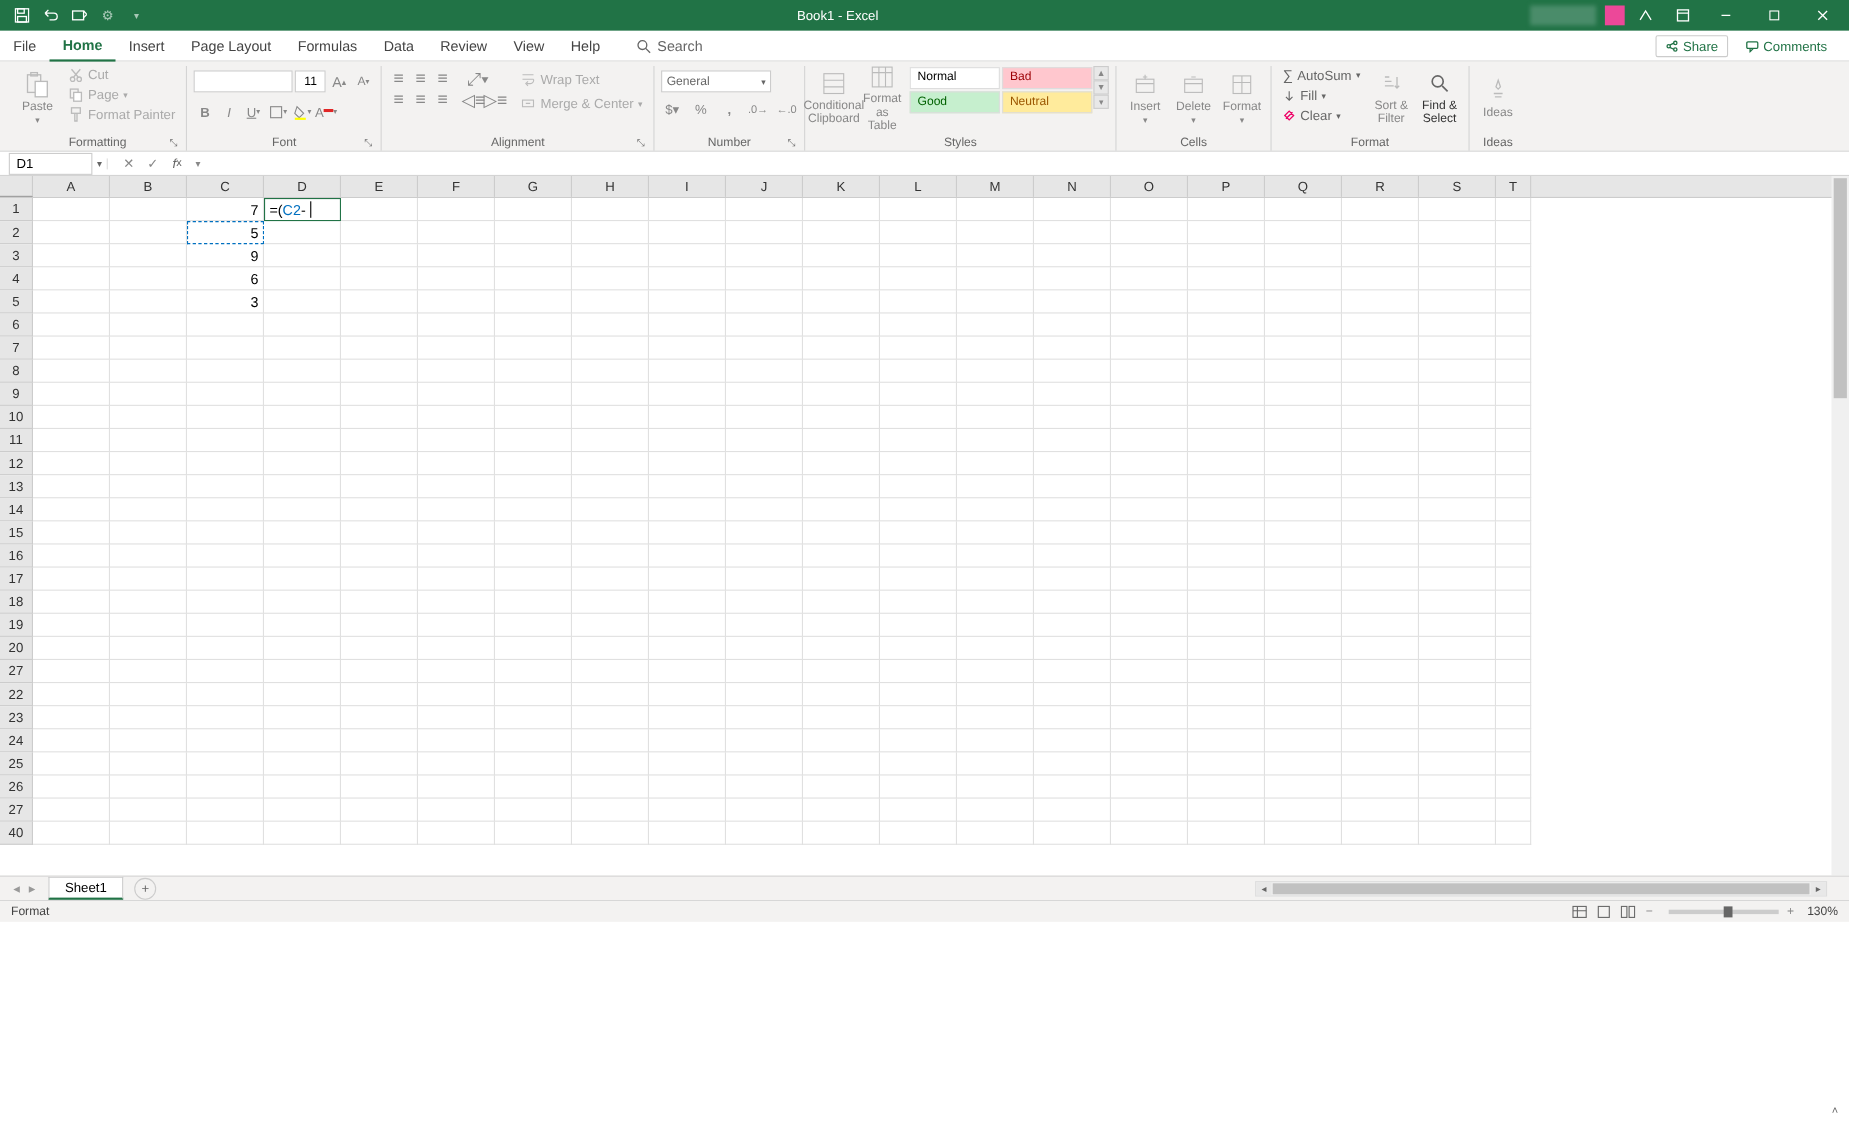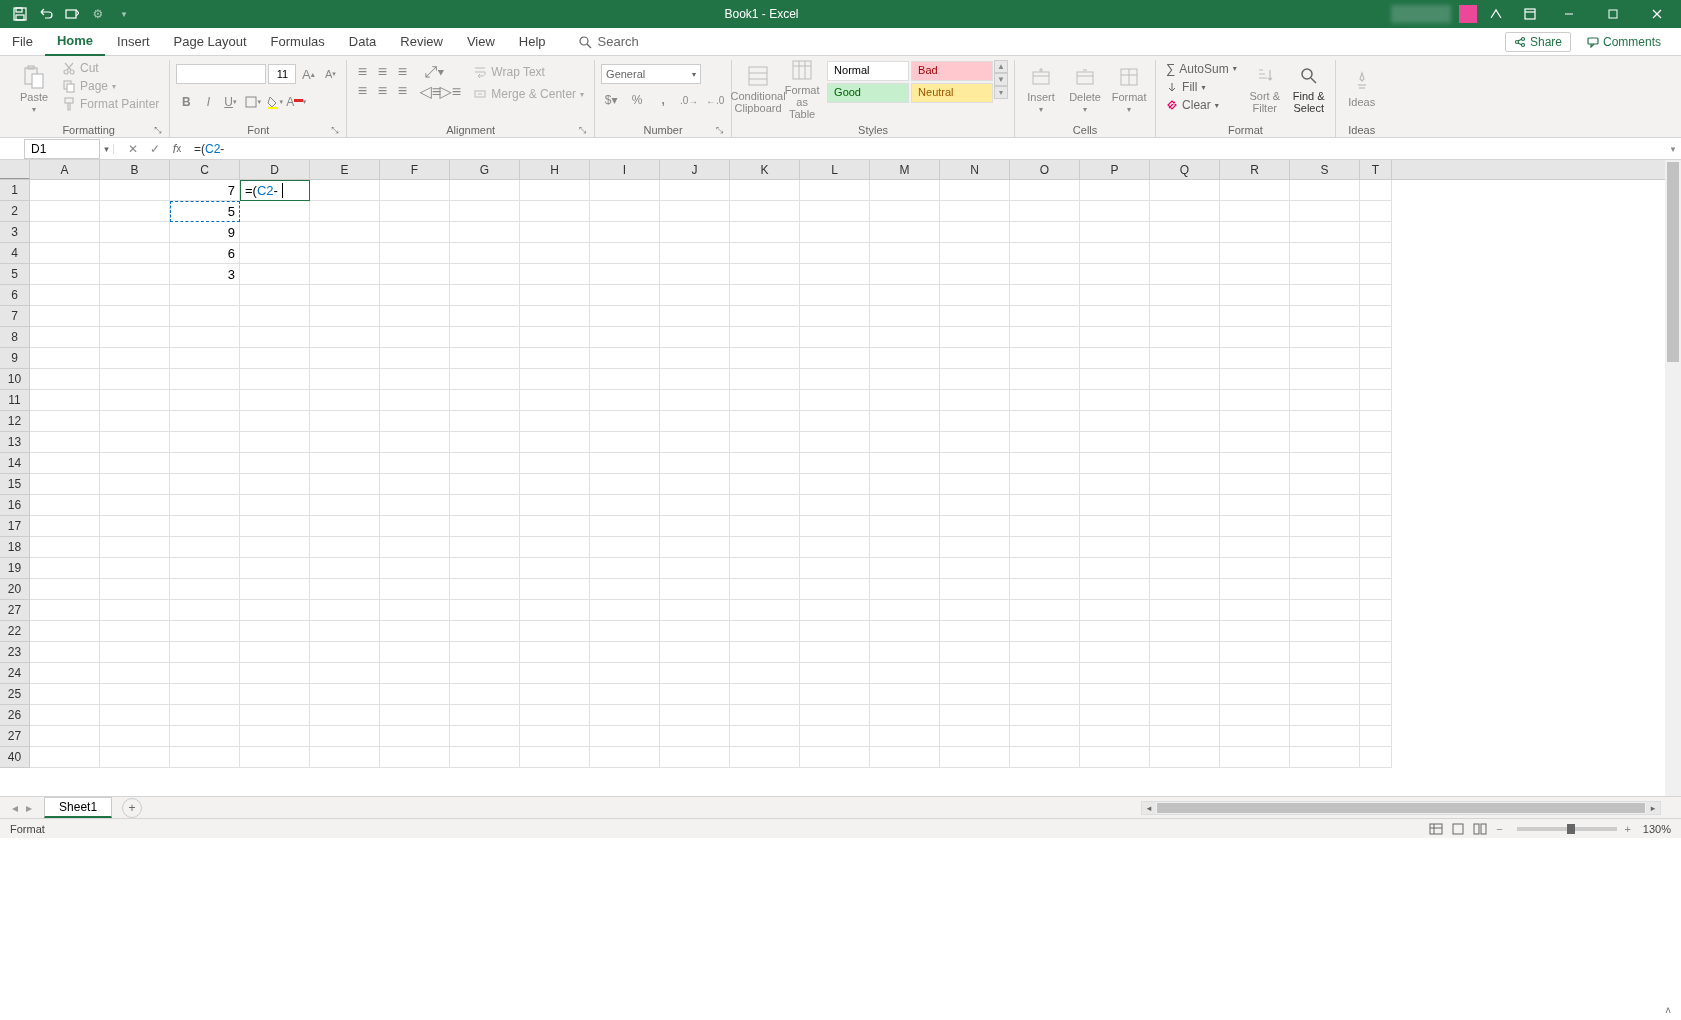--- a/index.html
+++ b/index.html
@@ -47,21 +47,21 @@
 .style-cell { width: 82px; height: 20px; font-size: 11px; padding: 2px 6px; border: 1px solid #ddd; margin: 1px; }
 .style-normal { background: #fff; }
 .style-bad { background: #ffc7ce; color: #9c0006; }
 .style-good { background: #c6efce; color: #006100; }
 .style-neutral { background: #ffeb9c; color: #9c5700; }
 .style-scroll { display: flex; flex-direction: column; gap: 0; }
 .style-arrow-btn { width: 14px; height: 13px; background: #e8e8e8; border: 1px solid #ccc; display: flex; align-items: center; justify-content: center; font-size: 8px; color: #888; }
 .collapse-btn { position: absolute; right: 10px; bottom: 4px; font-size: 10px; color: #666; }
 
 
-.formula-bar { height: 22px; background: #fff; border-bottom: 1px solid #d4d4d4; display: flex; align-items: center; font-size: 12px; padding-left: 16px; }
+.formula-bar { height: 22px; background: #fff; border-bottom: 1px solid #d4d4d4; display: flex; align-items: center; font-size: 12px; }
 .name-box { width: 76px; height: 20px; border: 1px solid #ccc; padding: 0 6px; margin-left: 8px; display: flex; align-items: center; }
 .name-box-arrow { width: 14px; display: flex; align-items: center; justify-content: center; color: #666; font-size: 9px; border-right: 1px solid #ddd; margin-right: 8px; }
 .fx-btn { width: 22px; display: flex; align-items: center; justify-content: center; color: #666; }
 .formula-input { flex: 1; padding: 0 6px; color: #333; }
 .formula-input .ref { color: #0070c0; }
 
 
 .grid-container { position: relative; height: 636px; overflow: hidden; }
 .col-headers { display: flex; height: 20px; background: #e6e6e6; border-bottom: 1px solid #ccc; position: sticky; top: 0; }
 .corner-cell { width: 30px; background: #e6e6e6; border-right: 1px solid #ccc; border-bottom: 1px solid #999; }
@@ -500,21 +500,20 @@
   <div class="name-box">
       <span>D1</span>
     </div>
   <div class="name-box-arrow">▾</div>
   <div class="fx-btn" style="color:#888">✕</div>
   <div class="fx-btn" style="color:#888">✓</div>
   <div class="fx-btn">
       <i>f</i>
       <sub>x</sub>
     </div>
-  <div class="formula-input"><span>=(</span><span class="ref">C2</span><span>-</span></div>
   <div style="width:16px;text-align:center;color:#888;font-size:9px">▾</div>
 </div>
 
 <div class="grid-container">
   <div class="col-headers" id="col-headers">
     <div class="corner-cell"></div>
   <div class="col-header" style="width: 70px;">A</div>
       <div class="col-header" style="width: 70px;">B</div>
       <div class="col-header" style="width: 70px;">C</div>
       <div class="col-header" style="width: 70px;">D</div>

